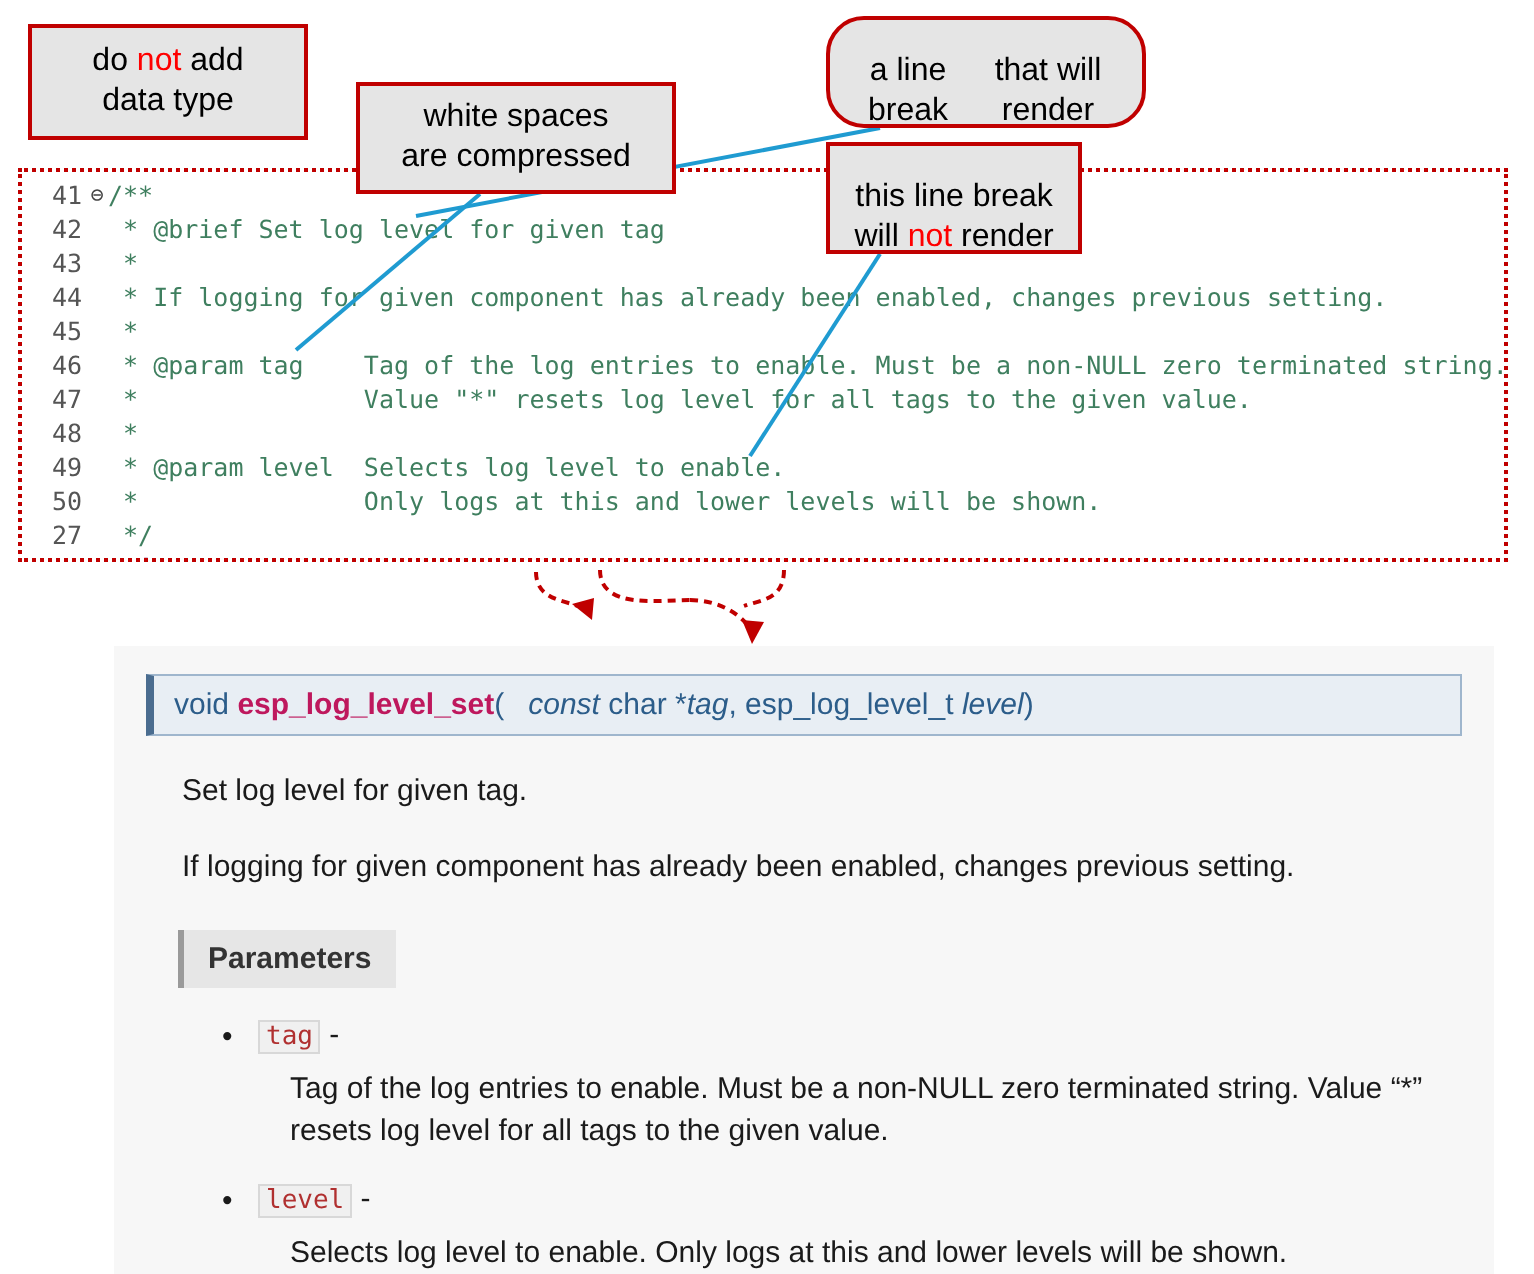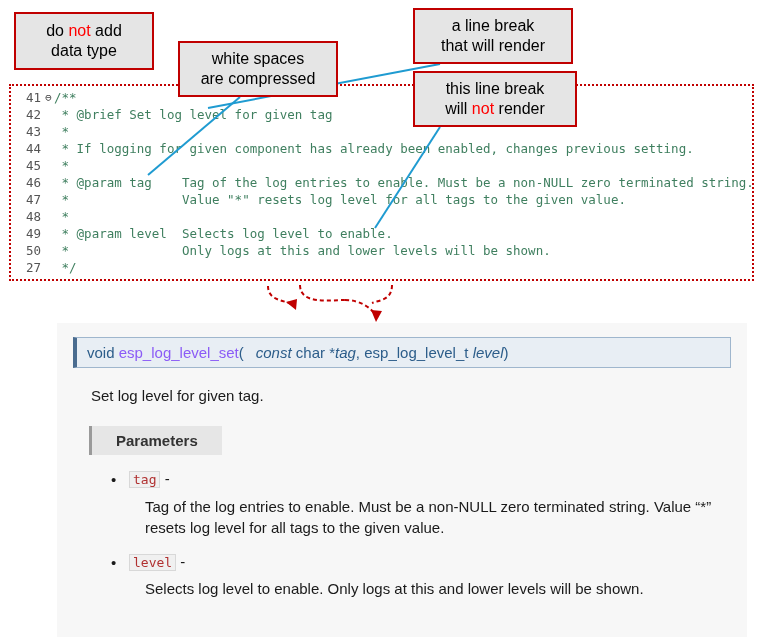--- a/index.html
+++ b/index.html
@@ -49,31 +49,32 @@
     display: flex;
     flex-direction: column;
     justify-content: center;
   }
   #callout-linebreak-render {
     left: 413px;
     top: 8px;
     width: 160px;
     height: 56px;
     display: flex;
-    flex-direction: column;
+    flex-direction: row;
     justify-content: center;
+    border-radius: 19px;
   }
   #callout-linebreak-norender {
     left: 413px;
     top: 71px;
-    width: 164px;
+    width: 128px;
     height: 56px;
     display: flex;
     flex-direction: column;
-    justify-content: center;
+    justify-content: space-between;
   }
 
   
   #connectors {
     position: absolute;
     left: 0;
     top: 0;
     width: 767px;
     height: 637px;
     z-index: 15;
@@ -142,36 +143,36 @@
   #doc-signature {
     margin: 14px 16px 0 16px;
     background: #e8eef4;
     border: 1px solid #9fb6cd;
     border-left: 4px solid #4a6c8f;
     padding: 6px 10px;
     font-size: 15px;
     color: #2c5d8a;
     font-family: "Liberation Sans", sans-serif;
   }
-  #doc-signature .fn-name { font-weight: normal; color: #8b5cf6; }
+  #doc-signature .fn-name { font-weight: bold; color: #be185d; }
   #doc-signature .kw { font-style: italic; color: #2c5d8a; margin-left: 12px; }
   #doc-signature .param { font-style: italic; }
 
   .doc-para {
     margin: 18px 16px 0 34px;
     font-size: 15px;
     color: #1a1a1a;
     line-height: 1.35;
   }
   #doc-params-title {
     margin: 20px 16px 0 32px;
     display: inline-block;
     background: #e6e6e6;
     border-left: 3px solid #9a9a9a;
-    padding: 6px 24px;
+    padding: 6px 12px;
     font-size: 15px;
     font-weight: bold;
     color: #333333;
   }
   .param-item {
     margin: 14px 20px 0 72px;
     position: relative;
     font-size: 15px;
     color: #1a1a1a;
     line-height: 1.35;
@@ -255,20 +256,21 @@
     </div>
 </div>
 
 <div id="doc-panel">
 
   <div id="doc-signature">
     <span>void </span><span class="fn-name">esp_log_level_set</span><span>(</span><span class="kw">const</span><span> char *</span><span class="param">tag</span><span>, </span><span>esp_log_level_t </span><span class="param">level</span><span>)</span>
   </div>
 
   <div class="doc-para">Set log level for given tag.</div>
+  <div class="doc-para">If logging for given component has already been enabled, changes previous setting.</div>
 
   <div id="doc-params-title">Parameters</div>
 
   <div id="doc-params-list">
       <div class="param-item"><span class="bullet">•</span><span class="param-code">tag</span><span> - </span><div class="param-desc">Tag of the log entries to enable. Must be a non-NULL zero terminated string. Value “*” resets log level for all tags to the given value.</div></div>
       <div class="param-item"><span class="bullet">•</span><span class="param-code">level</span><span> - </span><div class="param-desc">Selects log level to enable. Only logs at this and lower levels will be shown.</div></div>
     </div>
 </div>
 
 </body></html>

